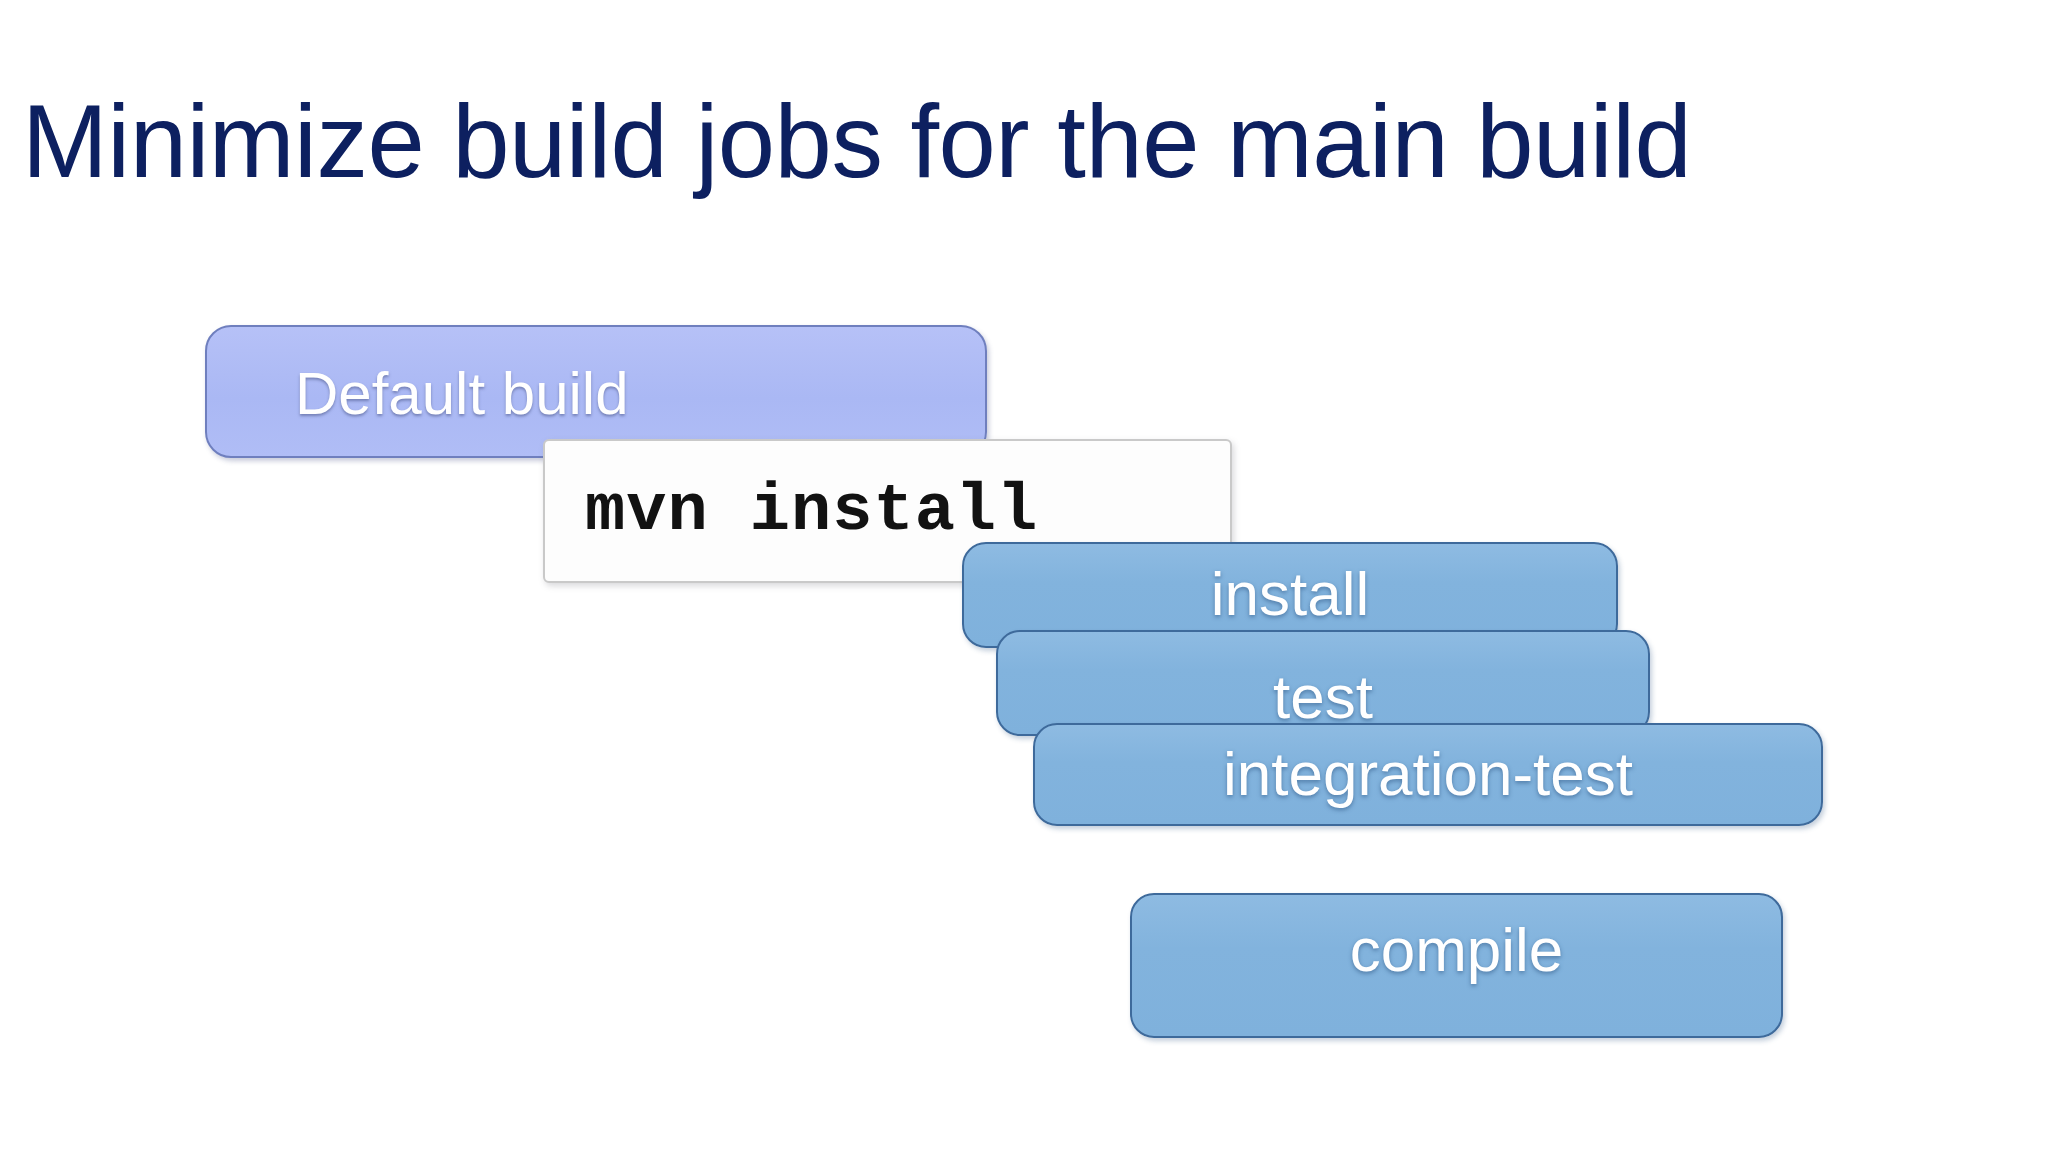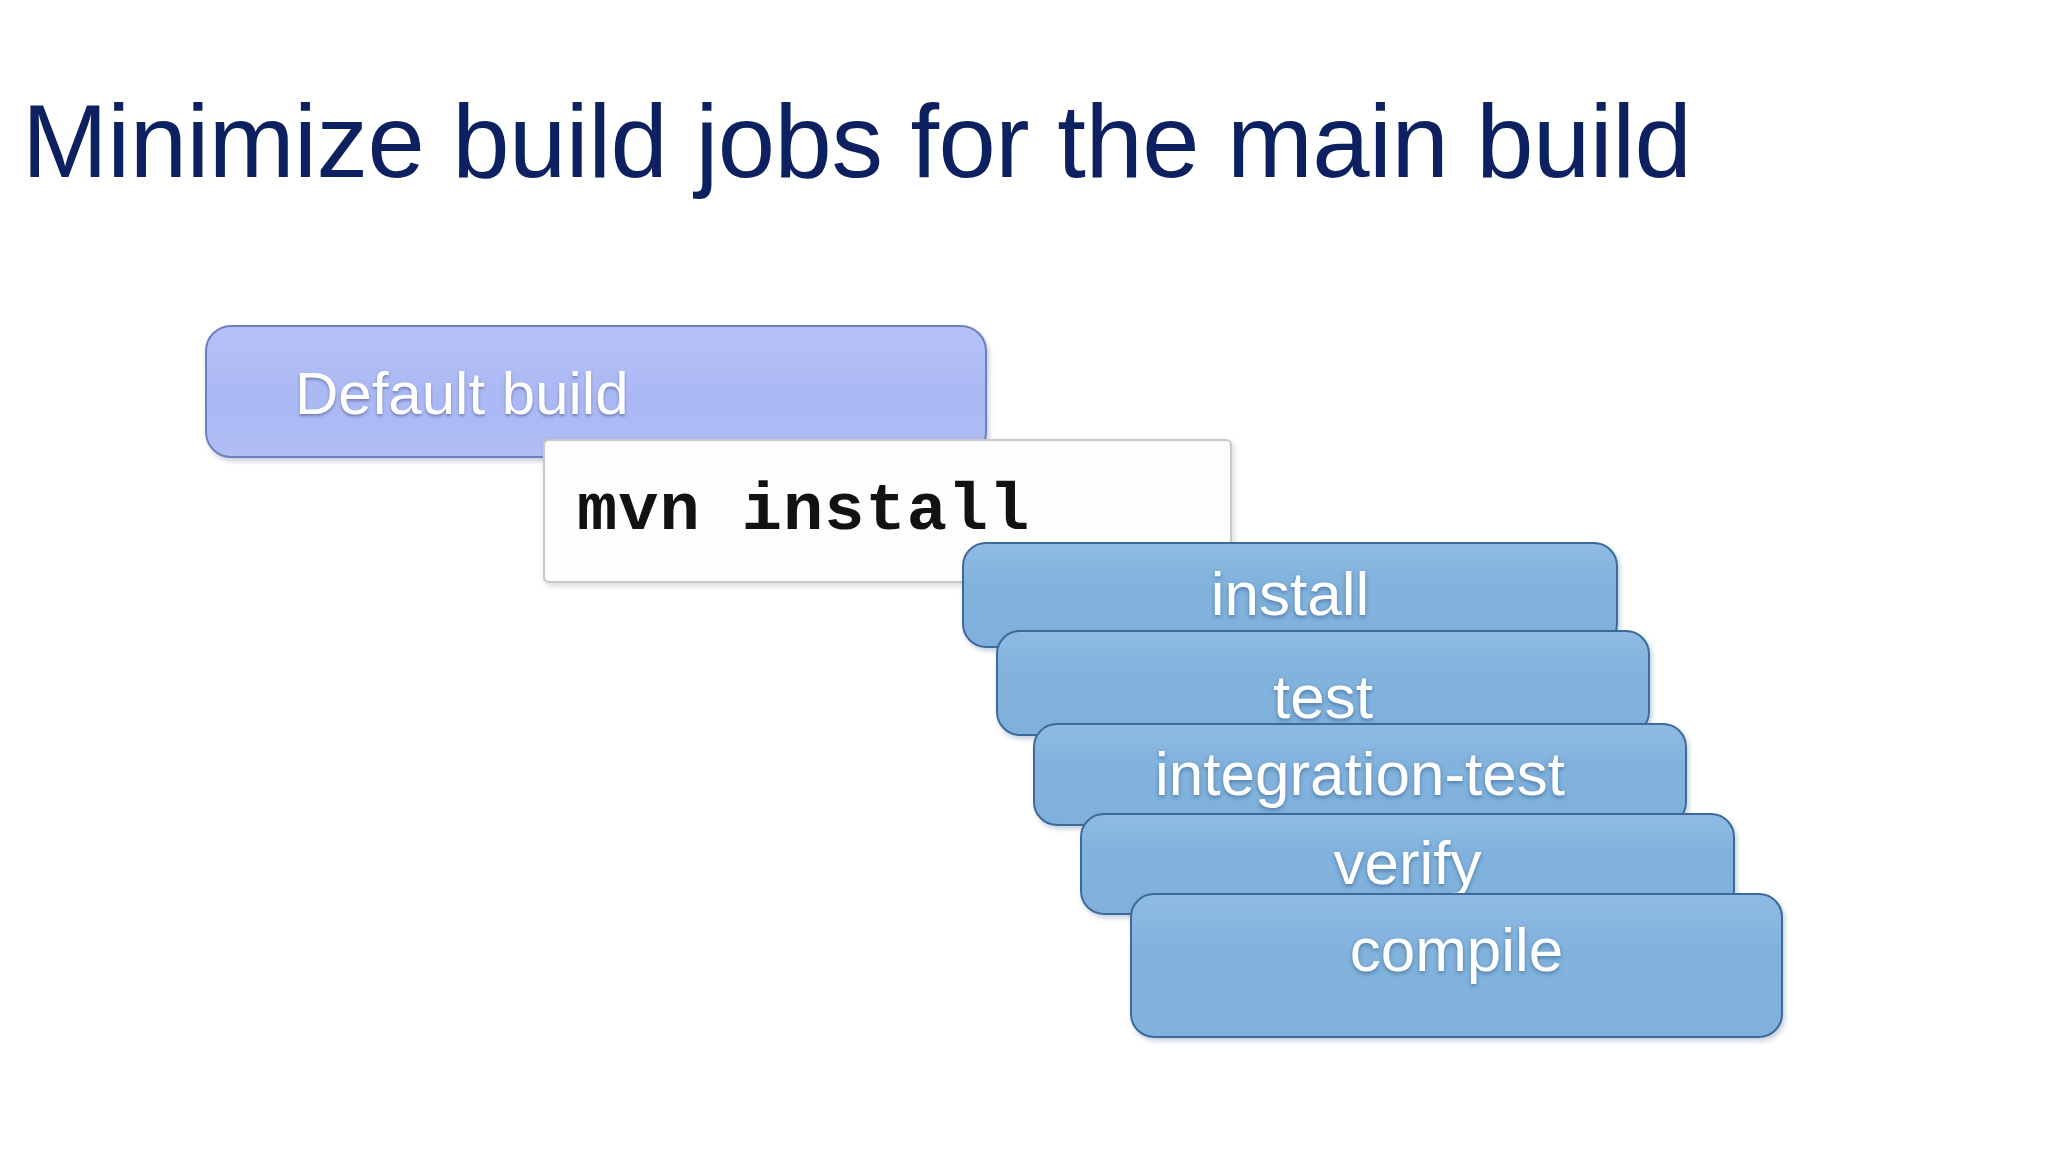--- a/index.html
+++ b/index.html
@@ -90,42 +90,42 @@
     display: flex;
     align-items: center;
     z-index: 3;
   }
   #box-mvn-install .cmd-label {
     font-family: "Liberation Mono", "DejaVu Sans Mono", monospace;
     font-weight: 700;
     font-size: 67px;
     color: #121212;
     letter-spacing: 1px;
-    margin-left: 32px;
+    margin-left: 40px;
     white-space: pre;
   }
 
   
   .phase-box {
     background: linear-gradient(180deg, #8ebbe2 0%, #82b3dd 38%, #7fb1dc 100%);
     border: 2px solid #3e6a9b;
     border-radius: 24px;
     box-shadow: 2px 3px 5px rgba(60, 95, 140, 0.30);
     font-size: 62px;
     text-shadow: 0 2px 4px rgba(45, 85, 130, 0.60);
     justify-content: center;
   }
   .phase-box .box-label {
     position: relative;
     top: -2px;
   }
 
   #box-compile         { left: 962px;  top: 542px;  width: 656px; height: 106px; z-index: 4; }
   #box-test            { left: 996px;  top: 630px;  width: 654px; height: 106px; z-index: 5; align-items: flex-end; }
-  #box-integration-test{ left: 1033px; top: 723px;  width: 654px; height: 103px; z-index: 6; }
+  #box-integration-test{ left: 1033px; top: 723px;  width: 790px; height: 103px; z-index: 6; }
   #box-verify          { left: 1080px; top: 813px;  width: 655px; height: 102px; z-index: 7; }
   #box-install         { left: 1130px; top: 893px;  width: 653px; height: 145px; z-index: 8; }
 
   #box-install .box-label { top: -16px; }
   #box-integration-test .box-label { top: -1px; }
 </style>
 </head>
 <body>
 
 <div id="slide-title">Minimize build jobs for the main build</div>
@@ -145,21 +145,18 @@
   </div>
 
   <div class="stage-box phase-box" id="box-test">
     <span class="box-label">test</span>
   </div>
 
   <div class="stage-box phase-box" id="box-integration-test">
     <span class="box-label">integration-test</span>
   </div>
 
-  <div class="stage-box phase-box" id="box-verify">
-    <span class="box-label">verify</span>
-  </div>
 
   <div class="stage-box phase-box" id="box-install">
     <span class="box-label">compile</span>
   </div>
 
 </div>
 
 </body></html>

